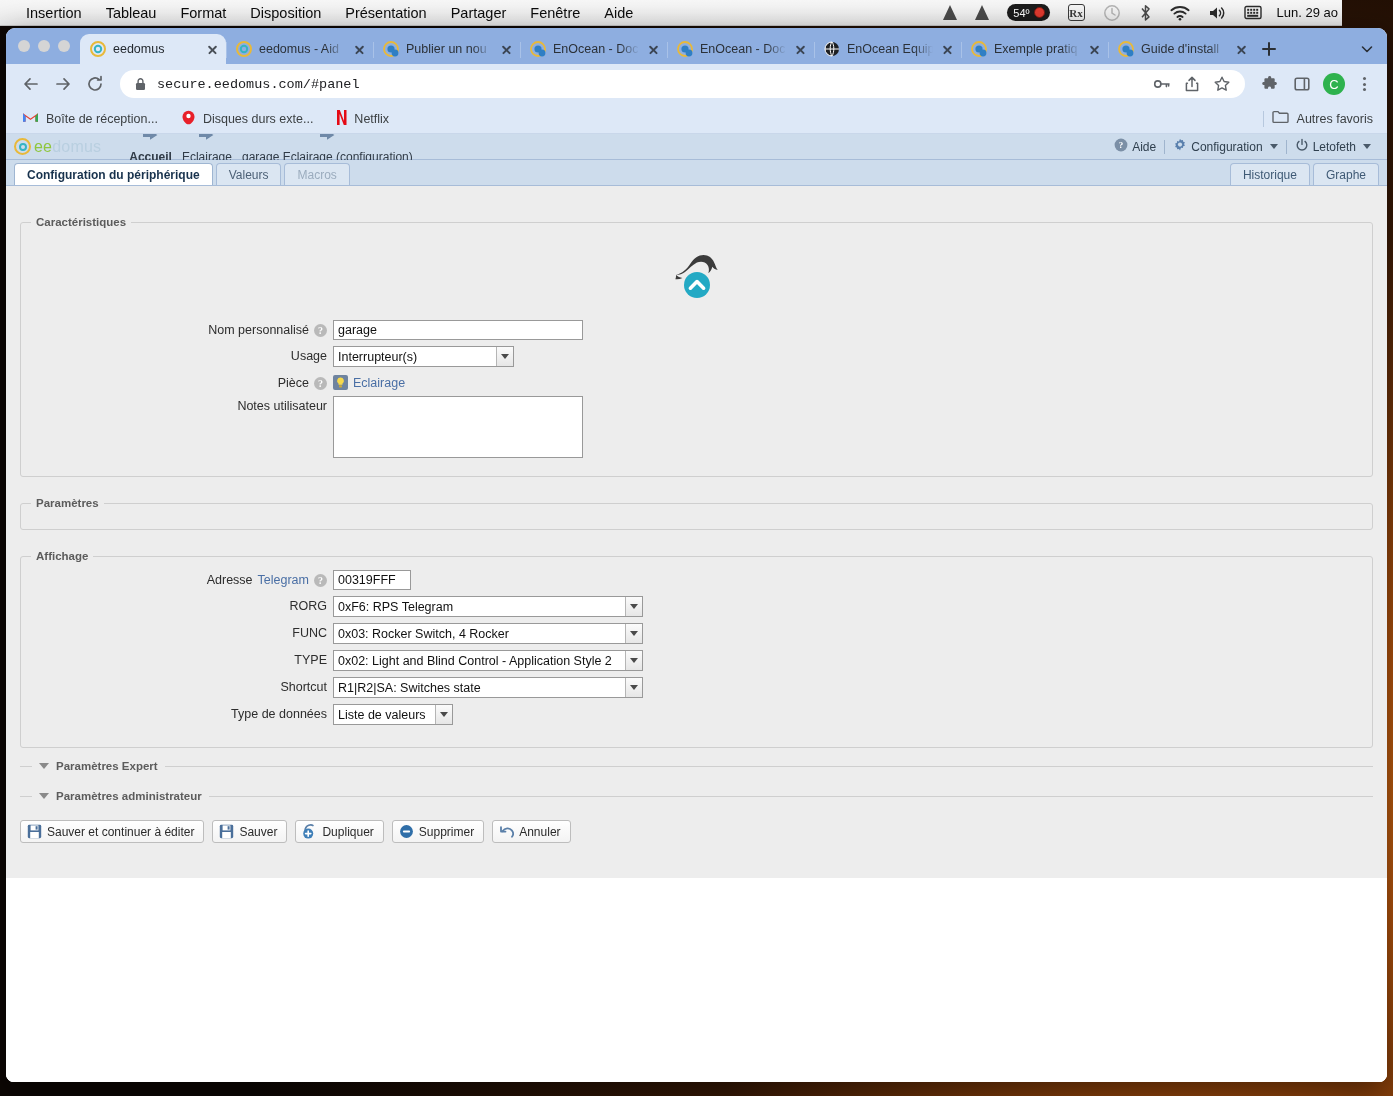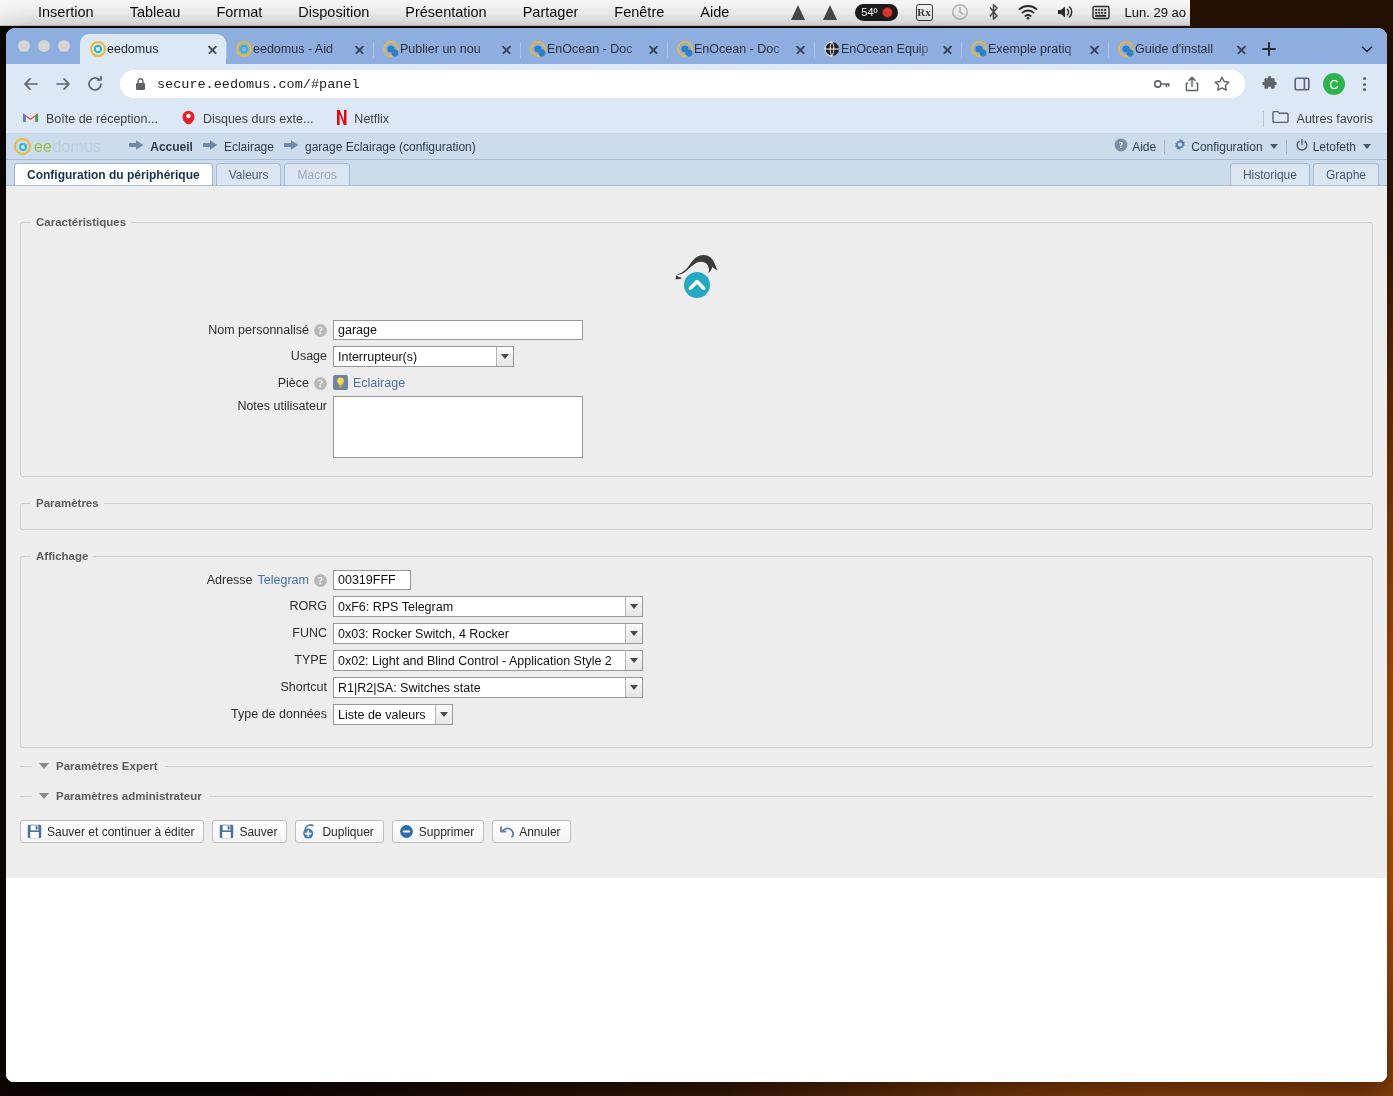--- a/index.html
+++ b/index.html
@@ -11,25 +11,25 @@
   }
   
   #desktop {
     position: absolute; inset: 0;
     background:
       radial-gradient(circle at 88% 72%, #e07a1a 0%, #b8560d 14%, #3a1a06 40%, #0d0704 70%),
       linear-gradient(180deg, #2a1608 0%, #120a04 100%);
   }
   
   #menubar {
-    position: absolute; top: 0; left: 0; width: 1190px; height: 26px;
+    position: absolute; top: 0; left: 0; width: 1342px; height: 26px;
     background: linear-gradient(180deg,#f7f7f7 0%,#ececec 100%);
     border-bottom: 1px solid #c8c8c8;
-    display: flex; align-items: flex-end;
-    font-size: 14.5px; color: #0c0c0c; gap: 12px;
+    display: flex; align-items: center;
+    font-size: 14.5px; color: #0c0c0c;
   }
   #menubar .mitem { padding: 0 12px; line-height: 26px; white-space: nowrap; }
   #menubar .mclip { width: 14px; overflow: hidden; }
   #menubar .spacer { flex: 1; }
   #menu-right { display: flex; align-items: center; gap: 0px; padding-right: 4px; }
   #menu-right .ic { padding: 0 9px; display: flex; align-items: center; height: 26px; }
   .vlc-cone {
     width: 0; height: 0; border-left: 7px solid transparent;
     border-right: 7px solid transparent; border-bottom: 15px solid #4a4a4a;
   }
@@ -54,21 +54,21 @@
     background: #fff;
   }
   
   #tabstrip {
     height: 36px; background: #8eaee0;
     display: flex; align-items: flex-end; padding-left: 4px; position: relative;
   }
   #winbtns { display: flex; gap: 8px; align-items: center; height: 36px; padding: 0 10px 0 8px; }
   #winbtns span { width: 12px; height: 12px; border-radius: 50%; background: #d5d5d5; }
   .tab {
-    height: 30px; display: flex; align-items: center; gap: 1px;
+    height: 30px; display: flex; align-items: center; gap: 7px;
     padding: 0 6px 0 10px; position: relative; min-width: 0;
   }
   .tab.active {
     background: #dde8f7; border-radius: 9px 9px 0 0; width: 146px;
   }
   .tab.inactive { width: 147px; }
   .tab .tsep {
     position: absolute; left: 0; top: 8px; height: 16px; width: 1px; background: #a9c2e8;
   }
   .favicon { width: 16px; height: 16px; flex: 0 0 16px; }
@@ -135,21 +135,21 @@
   }
   #logo { display: flex; align-items: center; gap: 3px; margin-right: 28px; }
   #logo .ring {
     width: 17px; height: 17px; border-radius: 50%;
     border: 2.6px solid #e8b93a; display: flex; align-items: center; justify-content: center;
   }
   #logo .ring i { width: 8px; height: 8px; border-radius: 50%; border: 2px solid #35b4c4; display:block;}
   #logo .wordmark { font-size: 16px; letter-spacing: .2px; }
   #logo .wordmark .a { color: #8fc63d; }
   #logo .wordmark .b { color: #b9cfe0; }
-  .crumb { display: flex; align-items: center; gap: 6px; margin-right: 10px; font-size: 12px; color: #303b47; }
+  .crumb { display: flex; align-items: center; gap: 6px; margin-right: 10px; font-size: 12px; color: #303b47; flex-direction: column; }
   .crumb.first { font-weight: bold; }
   .arw { display: block; }
   #apphead-right { margin-left: auto; display: flex; align-items: center; gap: 0; font-size: 12px; color: #30404f; }
   #apphead-right .grp { display: flex; align-items: center; gap: 4px; padding: 0 8px; }
   #apphead-right .sep { width: 1px; height: 14px; background: #9fb4cd; }
   .caret-dn { width:0;height:0;border-left:4px solid transparent;border-right:4px solid transparent;border-top:5px solid #4a5a6a; margin-left:3px;}
   #tabbar {
     height: 26px; background: #cddcec; display: flex; align-items: flex-end;
     padding-left: 8px; border-bottom: 1px solid #a7bcd8; position: relative;
   }

